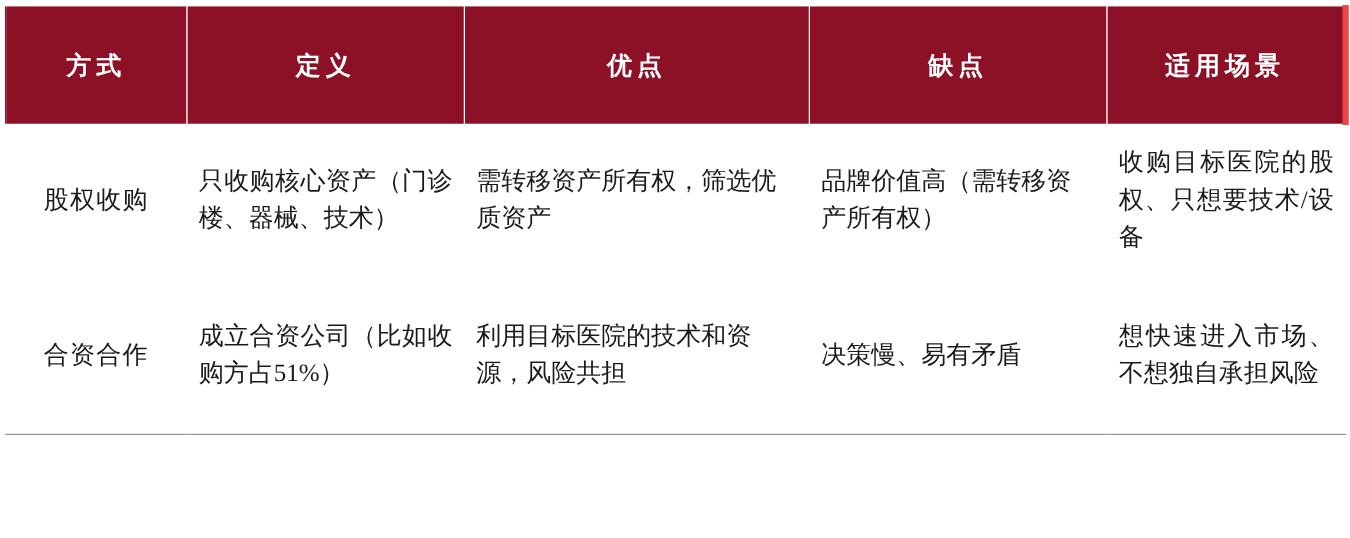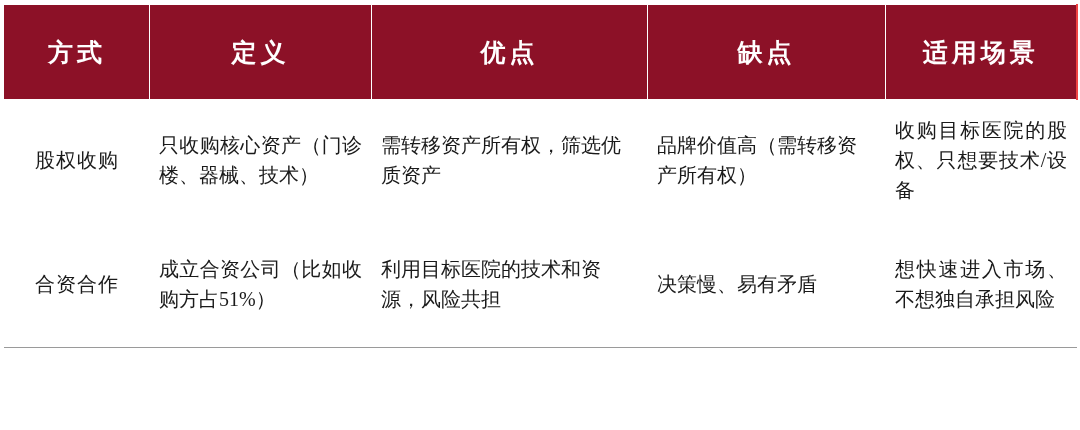--- a/index.html
+++ b/index.html
@@ -25,34 +25,34 @@
     table-layout: fixed;
   }
   table.comparison th,
   table.comparison td {
     border: 1px solid #ffffff;
     vertical-align: middle;
   }
   thead th {
     background: #8c1127;
     color: #ffffff;
-    font-size: 25px;
+    font-size: 20px;
     font-weight: bold;
     letter-spacing: 4px;
     text-align: center;
     height: 86px;
     padding: 4px 6px;
     border-top: 1px solid #8c1127;
     border-bottom: 1px solid #ffffff;
   }
   thead th:first-child {
     border-left: 1px solid #8c1127;
   }
   thead th:last-child {
-    border-right: 2px solid #ef4444;
+    border-right: 5px solid #ef4444;
   }
   tbody td {
     font-size: 20px;
     color: #1a1a1a;
     line-height: 1.5;
     padding: 8px 9px;
     border-color: #9a9a9a;
     border-style: solid;
     border-width: 1px;
   }

